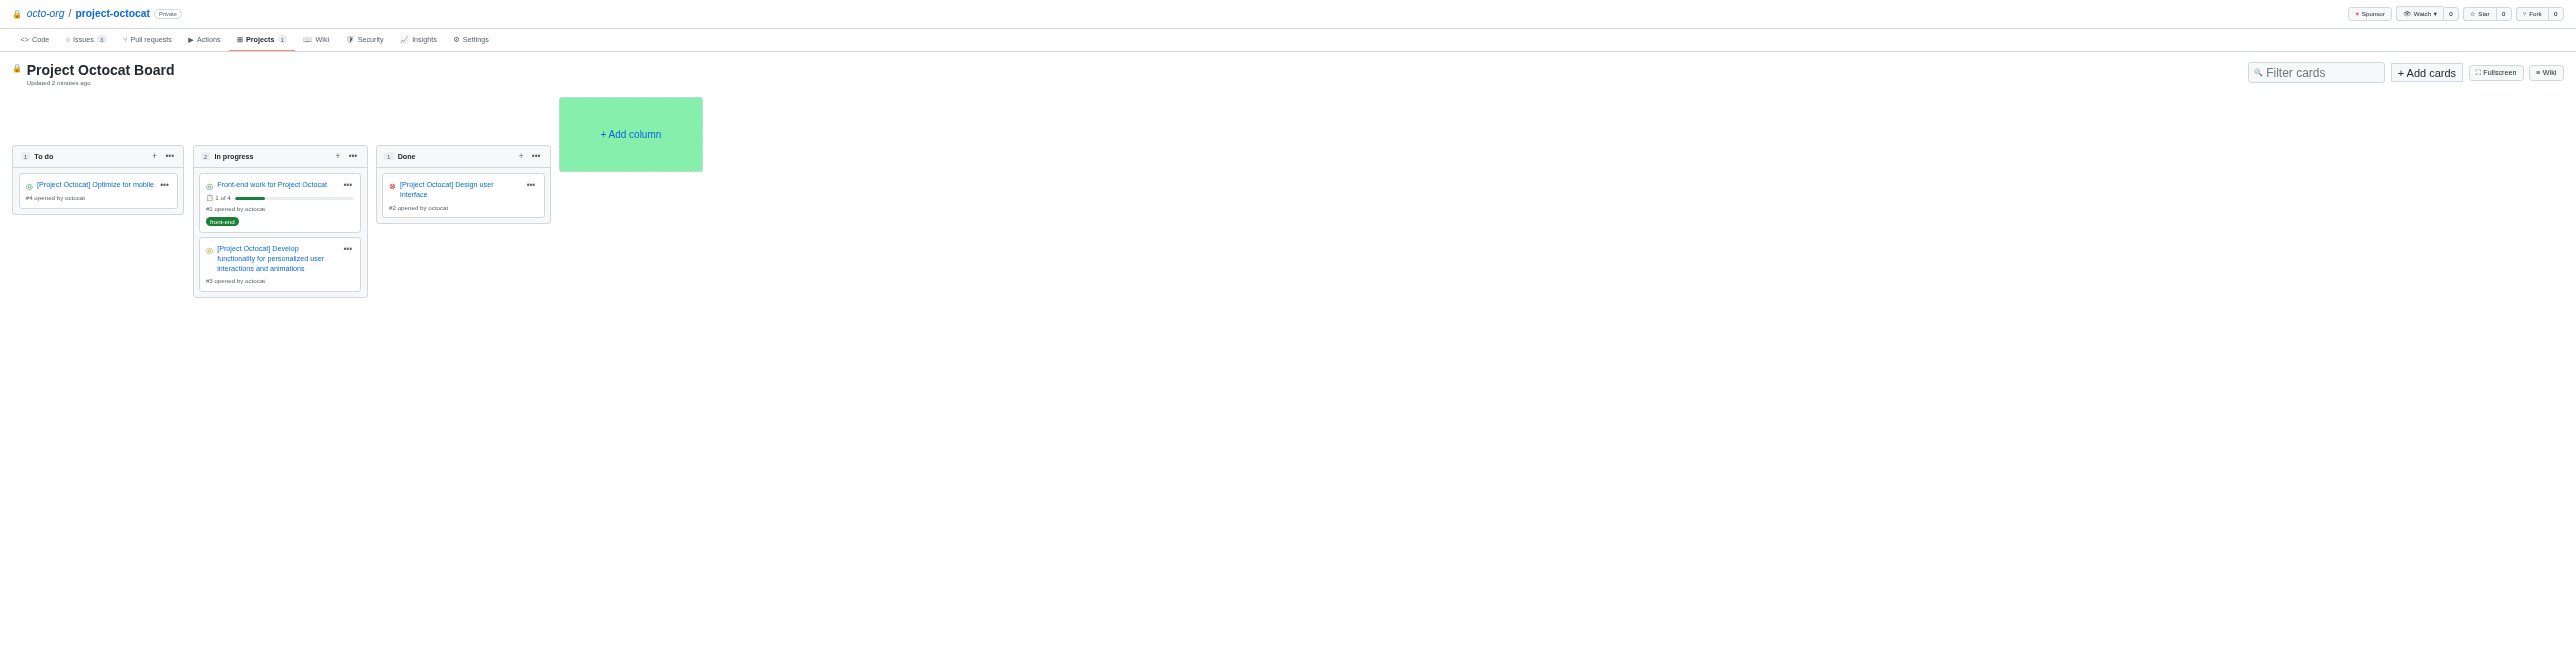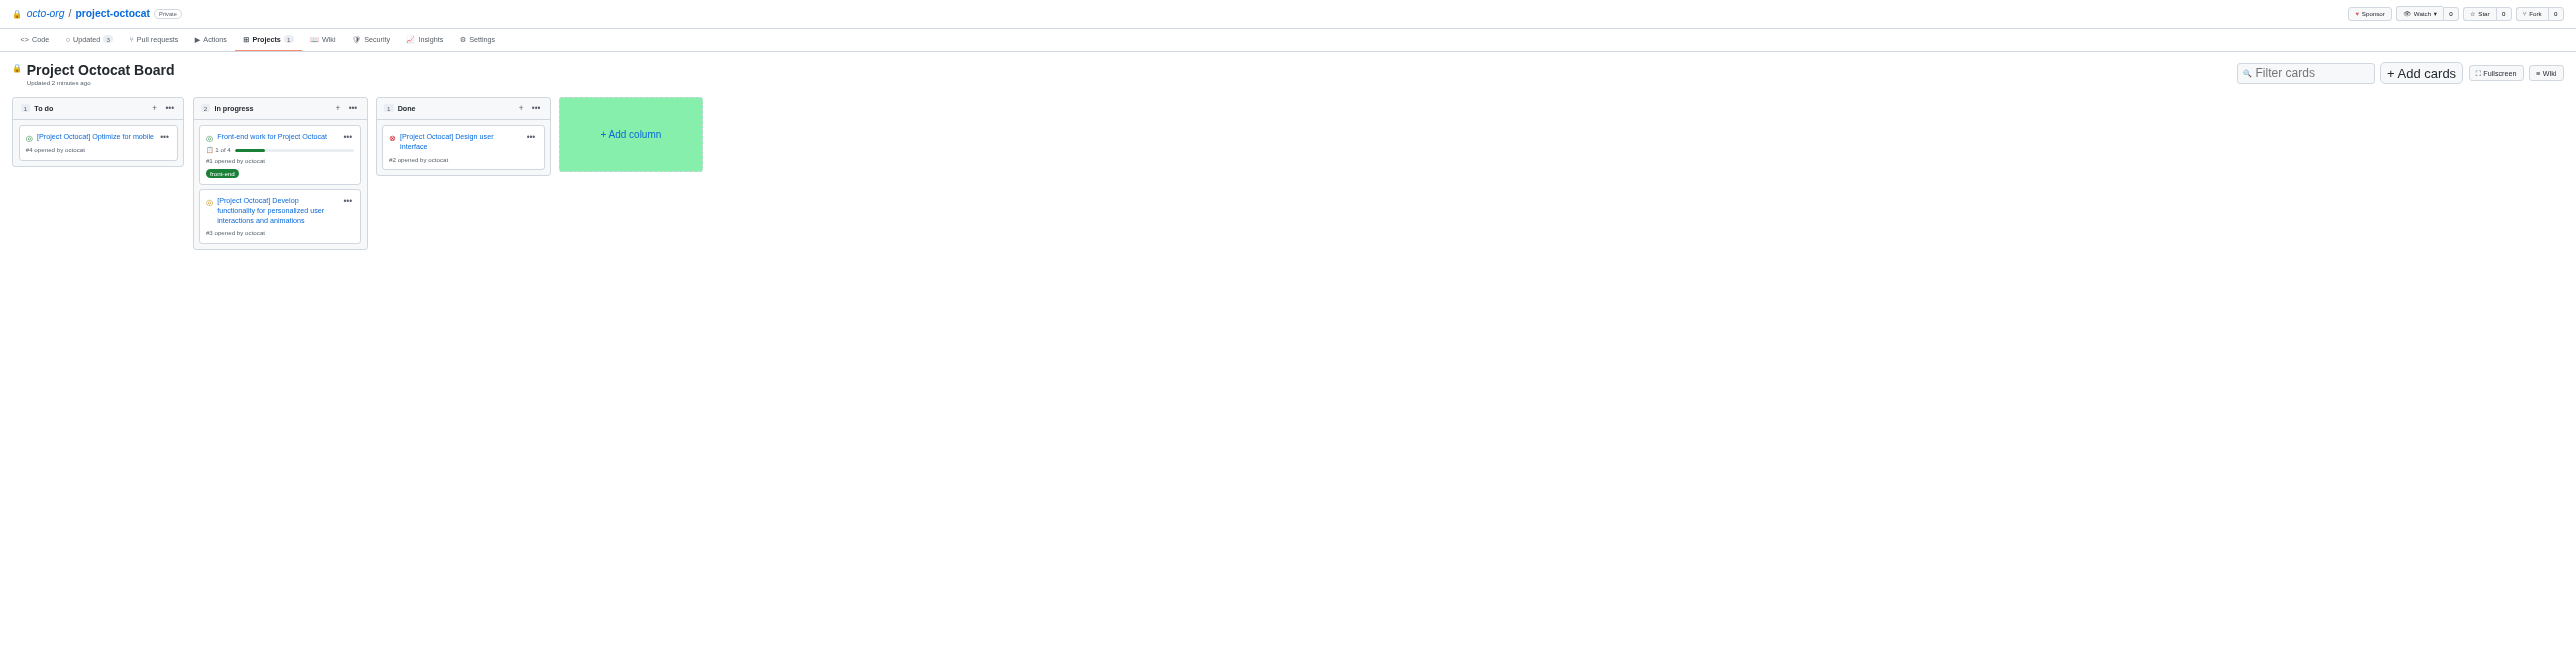--- a/index.html
+++ b/index.html
@@ -70,39 +70,39 @@
       display: flex; align-items: center; border: 0.5px solid #d0d7de;
       border-radius: 3.1px; padding: 2.6px 5.2px; background: #f6f8fa; gap: 3.1px;
     }
     .filter-input-wrap input {
       border: none; background: transparent; outline: none; font-size: 12px;
       color: #57606a; width: 113px;
     }
     .search-icon { color: #57606a; font-size: 7.2px; }
     .add-cards-btn {
       display: flex; align-items: center; gap: 2.6px;
-      padding: 2.6px 6.2px; font-size: 13px; border: 0.5px solid #d0d7de;
-      background: #f6f8fa; border-radius: 5px; cursor: pointer; color: #24292f;
+      padding: 2.6px 6.2px; font-size: 11px; border: 0.5px solid #d0d7de;
+      background: #f6f8fa; border-radius: 0; cursor: pointer; color: #24292f;
     }
     .fullscreen-btn {
       display: flex; align-items: center; gap: 2.6px;
       padding: 2.6px 6.2px; font-size: 7.2px; border: 0.5px solid #d0d7de;
       background: #f6f8fa; border-radius: 3.1px; cursor: pointer; color: #24292f;
     }
     .menu-btn {
       display: flex; align-items: center; gap: 2.6px;
       padding: 2.6px 6.2px; font-size: 7.2px; border: 0.5px solid #d0d7de;
       background: #f6f8fa; border-radius: 3.1px; cursor: pointer; color: #24292f;
     }
 
     
     .board { display: flex; gap: 8.2px; align-items: flex-start; overflow-x: auto; }
     .column {
       min-width: 155px; max-width: 175px; background: #f6f8fa;
-      border-radius: 3.1px; border: 0.5px solid #d0d7de; flex-shrink: 0;
+      border-radius: 3.1px; border: 0.5px solid #d0d7de; flex-shrink: 0; margin-top: 48px;
     }
     .column-header {
       display: flex; align-items: center; justify-content: space-between;
       padding: 5.2px 7.2px; border-bottom: 0.5px solid #d0d7de;
     }
     .column-header-left { display: flex; align-items: center; gap: 4.1px; }
     .column-count {
       background: #eaeef2; color: #57606a; border-radius: 1.5px;
       padding: 0.5px 3.1px; font-size: 6.2px; font-weight: 500;
     }
@@ -183,21 +183,21 @@
   </div>
 </div>
 
 <nav class="nav-tabs">
   <a class="nav-tab">
     <span class="tab-icon">&lt;&gt;</span>
     <span>Code</span>
   </a>
   <a class="nav-tab">
     <span class="tab-icon">○</span>
-    <span>Updated</span>
+    <span>Issues</span>
     <span class="tab-count">3</span>
   </a>
   <a class="nav-tab">
     <span class="tab-icon">⑂</span>
     <span>Pull requests</span>
   </a>
   <a class="nav-tab">
     <span class="tab-icon">▶</span>
     <span>Actions</span>
   </a>

